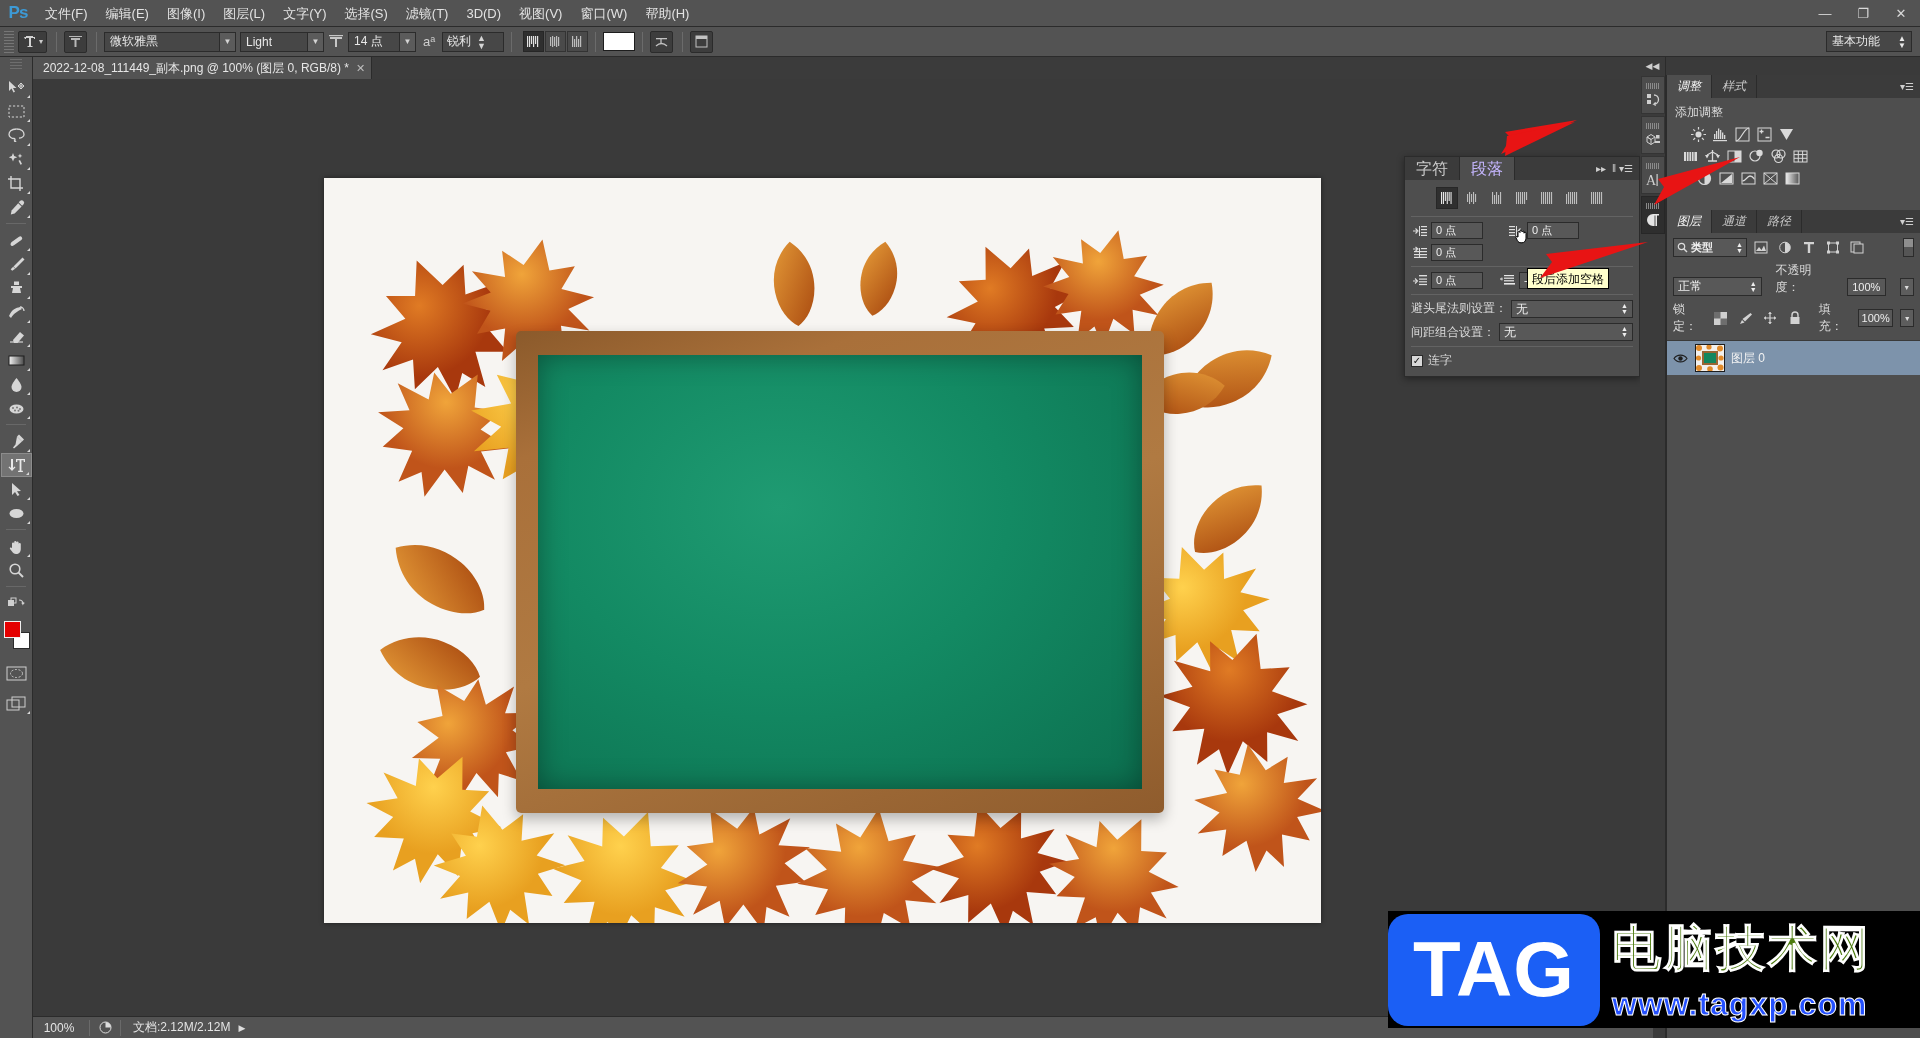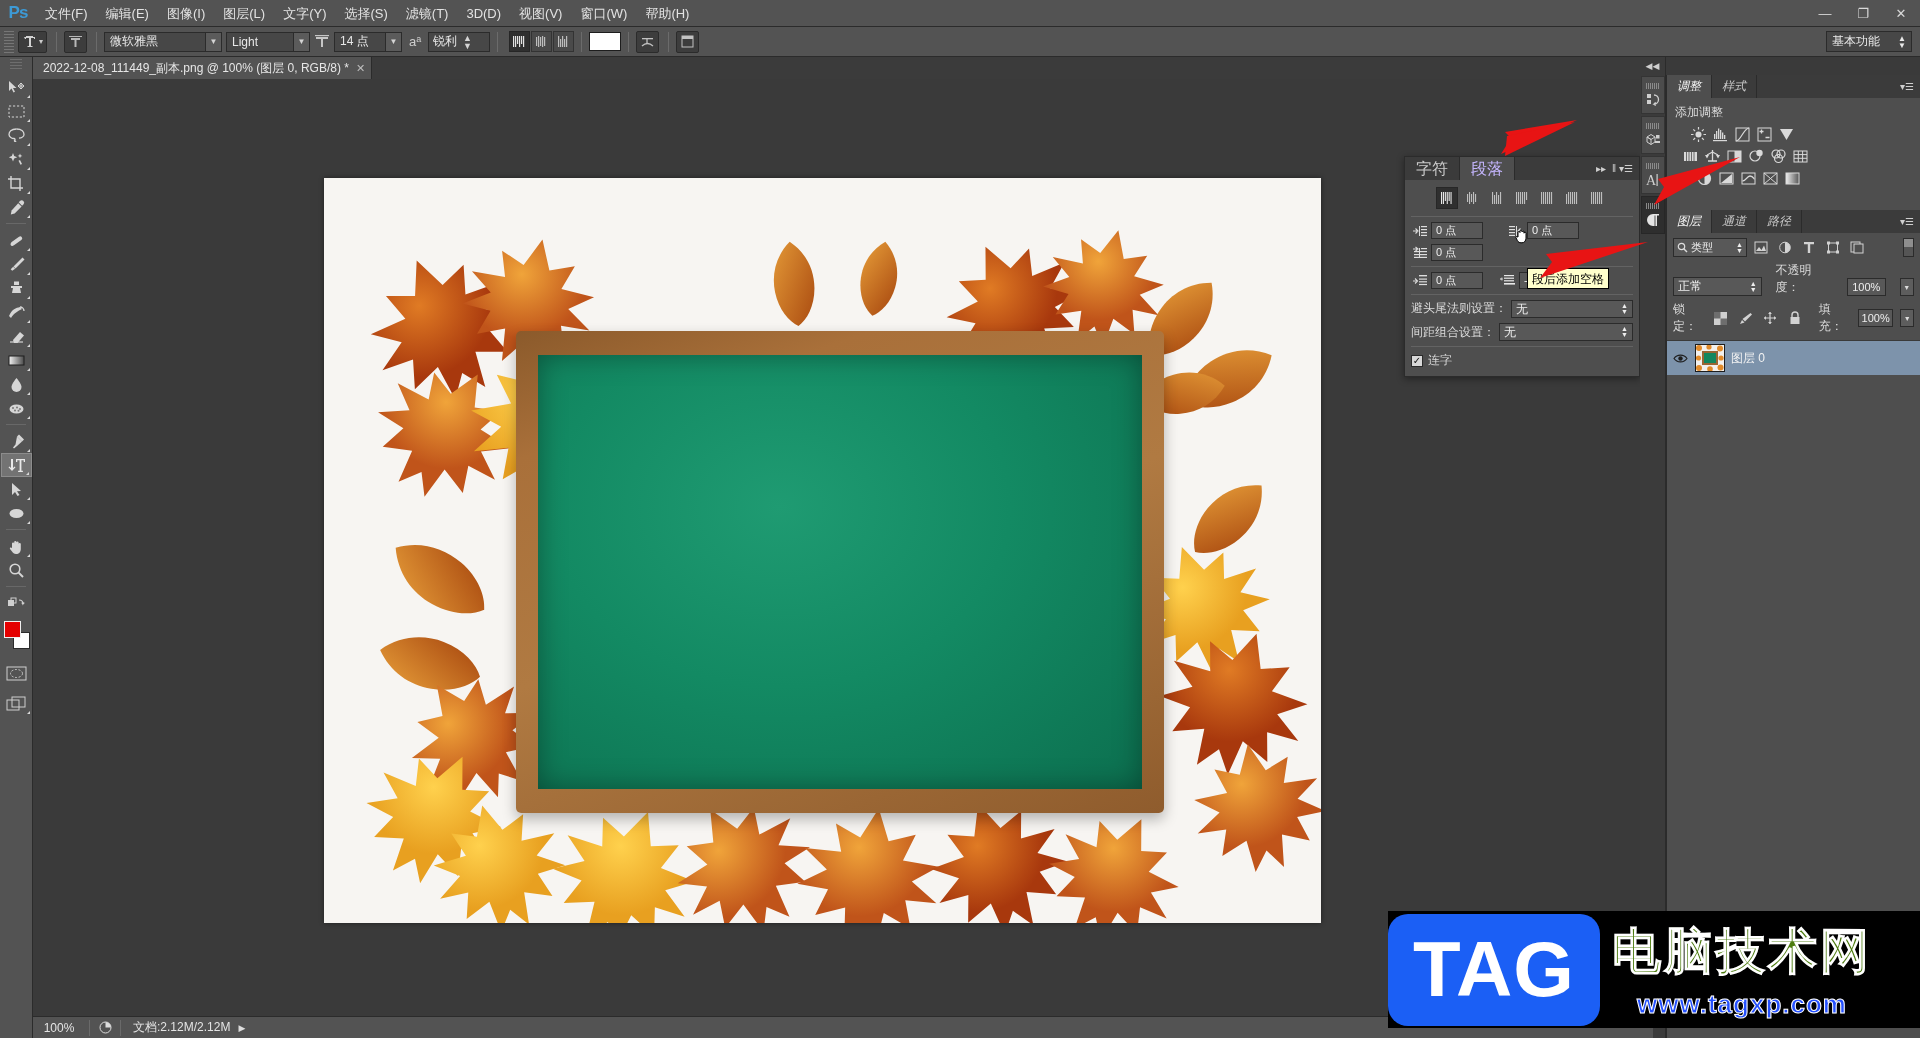--- a/index.html
+++ b/index.html
@@ -213,21 +213,21 @@
   .adj-title { font-size:12px; color:#dcdcdc; padding:6px 0 4px 8px; }
   .adj-grid { display:flex; flex-wrap:wrap; padding:0 8px; gap:3px 3px; }
   .adj-ico { width:19px; height:19px; display:flex; align-items:center;
      justify-content:center; }
 
   
   .lay-panel {
     position:absolute; left:1666px; top:210px; width:254px; height:828px;
     background:#4e4e4e; border-left:1px solid #2b2b2b;
   }
-  .lay-filter { display:flex; align-items:center; gap:4px; padding:5px 6px 4px; }
+  .lay-filter { display:flex; align-items:center; gap:4px; padding:5px 6px 4px;font-weight:bold; }
   .filter-combo {
     width:74px; height:19px; background:#585858; border:1px solid #2b2b2b;
     display:flex; align-items:center; gap:3px; padding:0 3px; font-size:11px; color:#eee;
   }
   .fico { width:20px; height:19px; display:flex; align-items:center;
      justify-content:center; }
   .lay-toggle { width:11px; height:19px; margin-left:auto;
      background:linear-gradient(to bottom,#8e8e8e 50%,#555 50%); border:1px solid #2b2b2b; }
   .lay-mode { display:flex; align-items:flex-end; gap:14px; padding:1px 6px 4px; }
   .mode-combo {
@@ -278,22 +278,22 @@
     padding-left:0;
   }
   .wm-tag {
     width:212px; height:112px; background:#1b5ff5; border-radius:20px;
     display:flex; align-items:center; justify-content:center;
     color:#fff; font-size:78px; font-weight:bold; letter-spacing:1px;
   }
   .wm-right { display:flex; flex-direction:column; justify-content:center; gap:4px; }
   .wm-cn { font-size:49px; font-weight:bold; color:#4d7c0f;
      -webkit-text-stroke:1px #ffffff; letter-spacing:3px; }
-  .wm-url { font-size:26px; font-weight:bold; color:#2450ff;
-     -webkit-text-stroke:1px #ffffff; letter-spacing:1px;text-align:center; }
+  .wm-url { font-size:32px; font-weight:bold; color:#2450ff;
+     -webkit-text-stroke:1px #ffffff; letter-spacing:1px; }
 </style>
 </head>
 <body>
 
 <div class="app">
 
   <div class="menubar">
     <div class="ps-logo">Ps</div>
     <div id="menu-items" style="display:flex">
         <div class="menu-item">文件(F)</div>
@@ -329,21 +329,21 @@
 
     <div class="opt-tool">
       <svg width="15" height="15" viewBox="0 0 15 15">
         <path d="M3 4 h9 v2 h-3.5 v7 h-2 V6 H3 z" fill="#b8b8b8"></path>
         <path d="M1 2 h13 v1 H1 z" fill="#b8b8b8"></path>
       </svg>
     </div>
 
     <div class="opt-sep"></div>
 
-    <div class="combo" style="width:118px">
+    <div class="combo" style="width:132px">
       <span>微软雅黑</span>
       <span class="arrow">▼</span>
     </div>
 
     <div class="combo" style="width:84px;margin-left:4px">
       <span>Light</span>
       <span class="arrow">▼</span>
     </div>
 
     <div style="width:24px;display:flex;justify-content:center">

